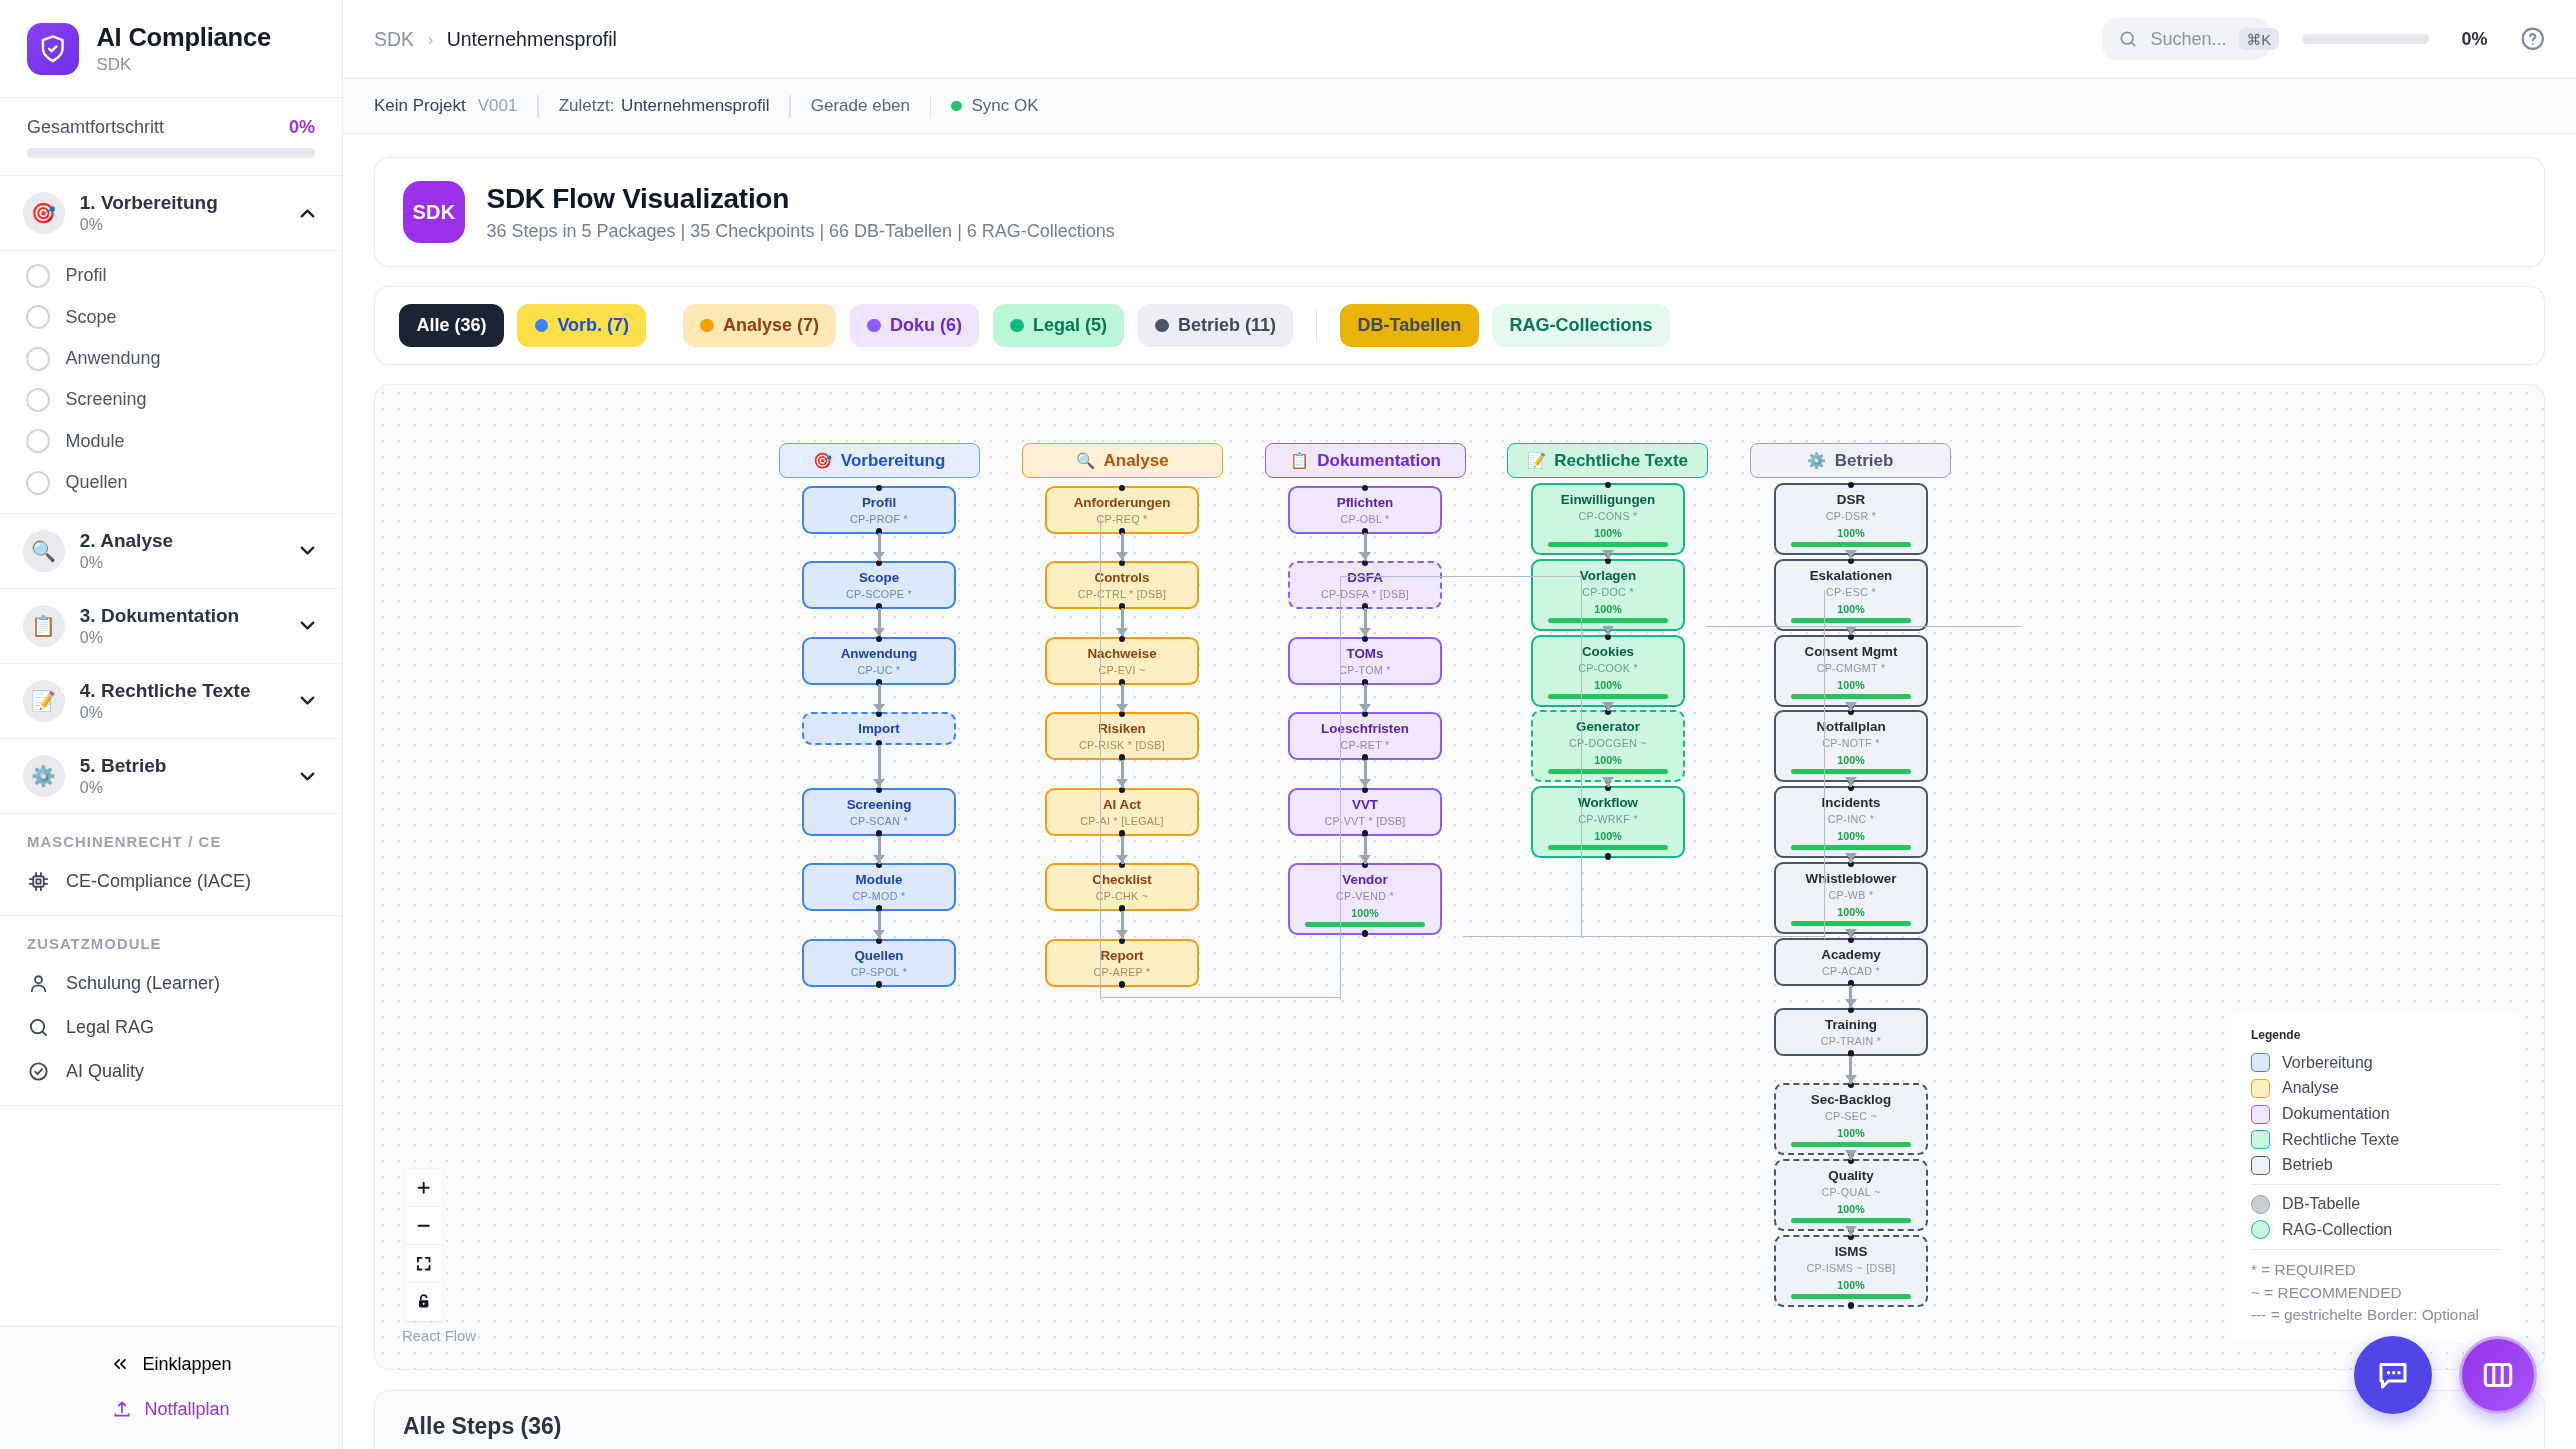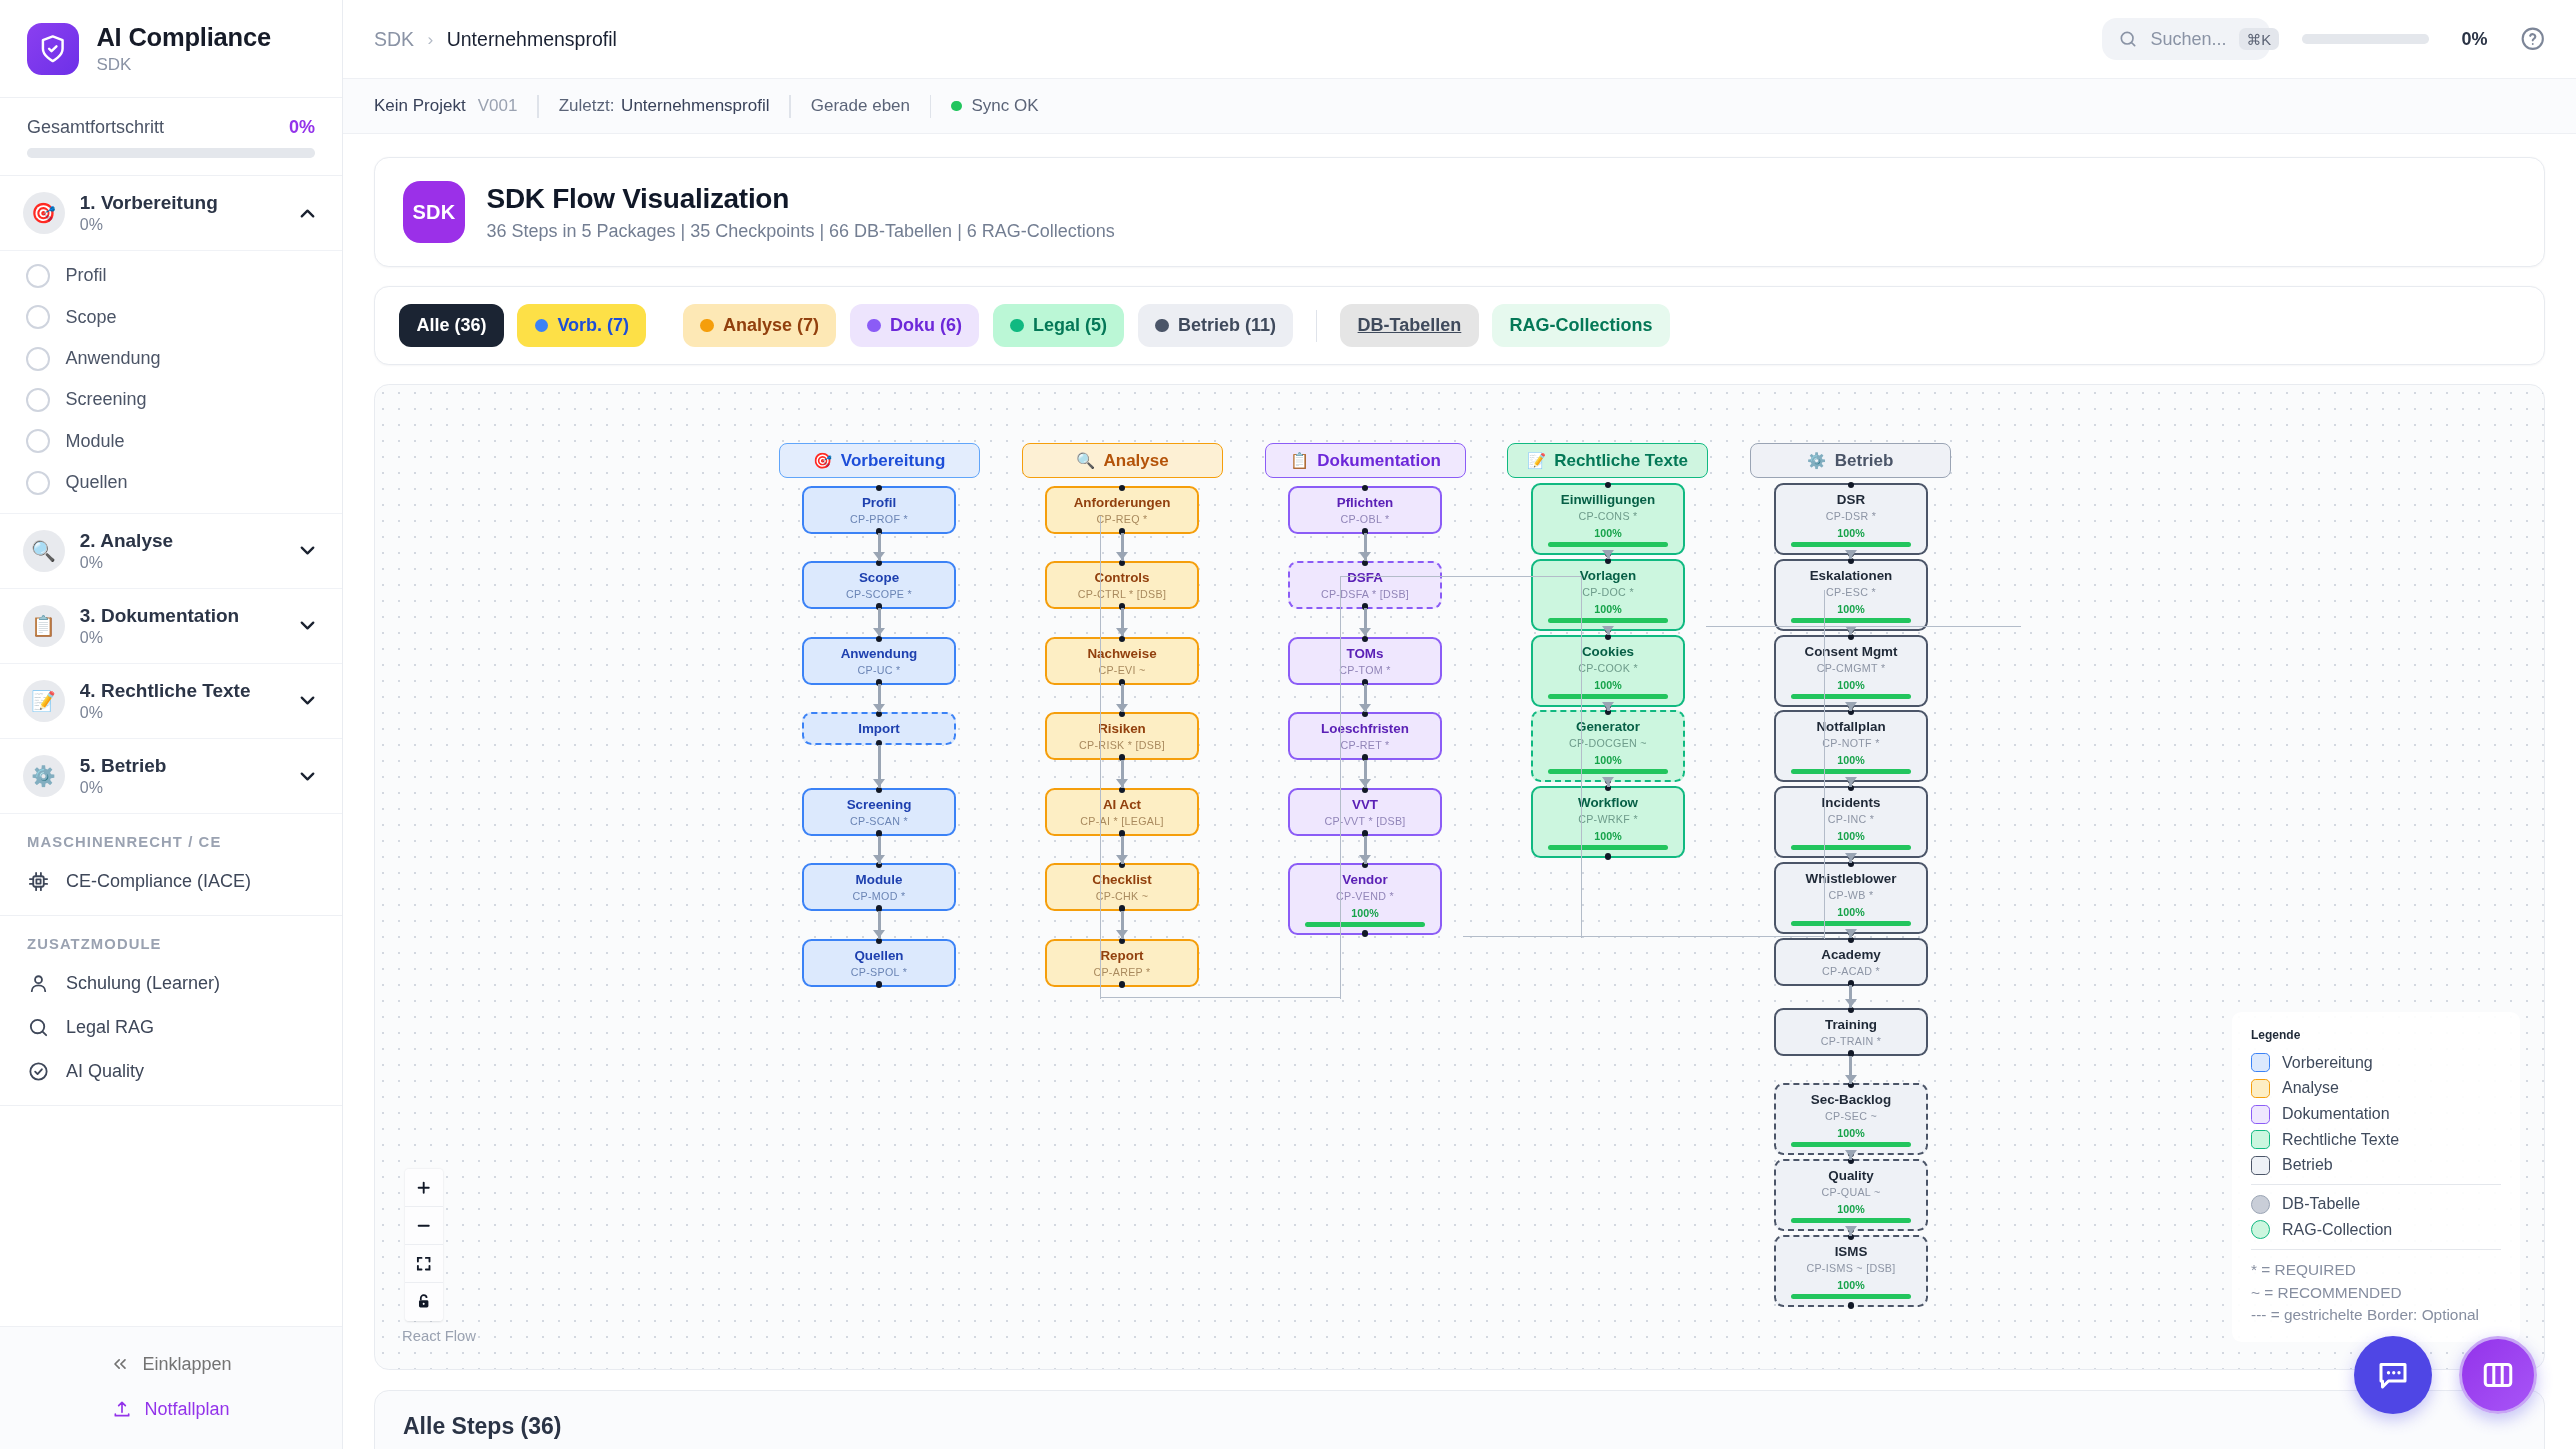--- a/index.html
+++ b/index.html
@@ -72,21 +72,21 @@
   .sb-link {
     display: flex; align-items: center; gap: 16px;
     padding: 10.7px 27px; cursor: pointer; font-size: 18px; color: #3e4759;
   }
   .sb-link svg { width: 23px; height: 23px; flex: 0 0 23px; }
   .sb-div { border-bottom: 1.3px solid #eef0f4; margin-top: 10.7px; }
 
   .sb-footer { border-top: 1.3px solid #eef0f4; background: #fafbfd; padding: 14.8px 0 17.4px 0; }
   .sb-foot-btn {
     display: flex; align-items: center; justify-content: center; gap: 12px;
-    padding: 12px 0; font-size: 18px; color: #737373; cursor: pointer;
+    padding: 12px 0; font-size: 18px; color: #000000; cursor: pointer;
   }
   .sb-foot-btn.export { color: #9333ea; }
   .sb-foot-btn svg { width: 20px; height: 20px; }
 
   
   .main { flex: 1; display: flex; flex-direction: column; background: #ffffff; min-width: 0; }
 
   .topbar {
     height: 79px; flex: 0 0 79px; display: flex; align-items: center;
     justify-content: space-between; padding: 0 31px 0 31px;
@@ -148,21 +148,21 @@
     border-radius: 12px; padding: 10.7px 17.4px; font-size: 18px; font-weight: 600;
     cursor: pointer; white-space: nowrap;
   }
   .chip .cdot { width: 13.4px; height: 13.4px; border-radius: 50%; flex: 0 0 13.4px; }
   .chip-all { background: #1b2433; color: #ffffff; }
   .chip-vorb { background: #fde047; color: #1d4ed8; }
   .chip-ana  { background: #fde8b5; color: #92400e; margin-left: 23px; }
   .chip-doku { background: #ede4fd; color: #6d28d9; }
   .chip-legal{ background: #bbf7d6; color: #047857; }
   .chip-betr { background: #eceef3; color: #3f4a5c; }
-  .chip-plain{ background: #e5e5e5; color: #3f4a5c; text-decoration: underline; }
+  .chip-plain{ background: #eab308; color: #3f4a5c; }
   .chip-rag  { background: #e6f9ee; color: #047857; }
   .chip-divider { width: 1.3px; height: 32px; background: #dfe3ea; margin: 0 9.4px; }
 
   
   .canvas {
     position: relative; height: 986px; border: 1.3px solid #e8ebf0; border-radius: 14.8px;
     background-color: #fafbfc;
     background-image: radial-gradient(#d3d8e0 1.1px, transparent 1.1px);
     background-size: 16px 16px; overflow: hidden;
   }

